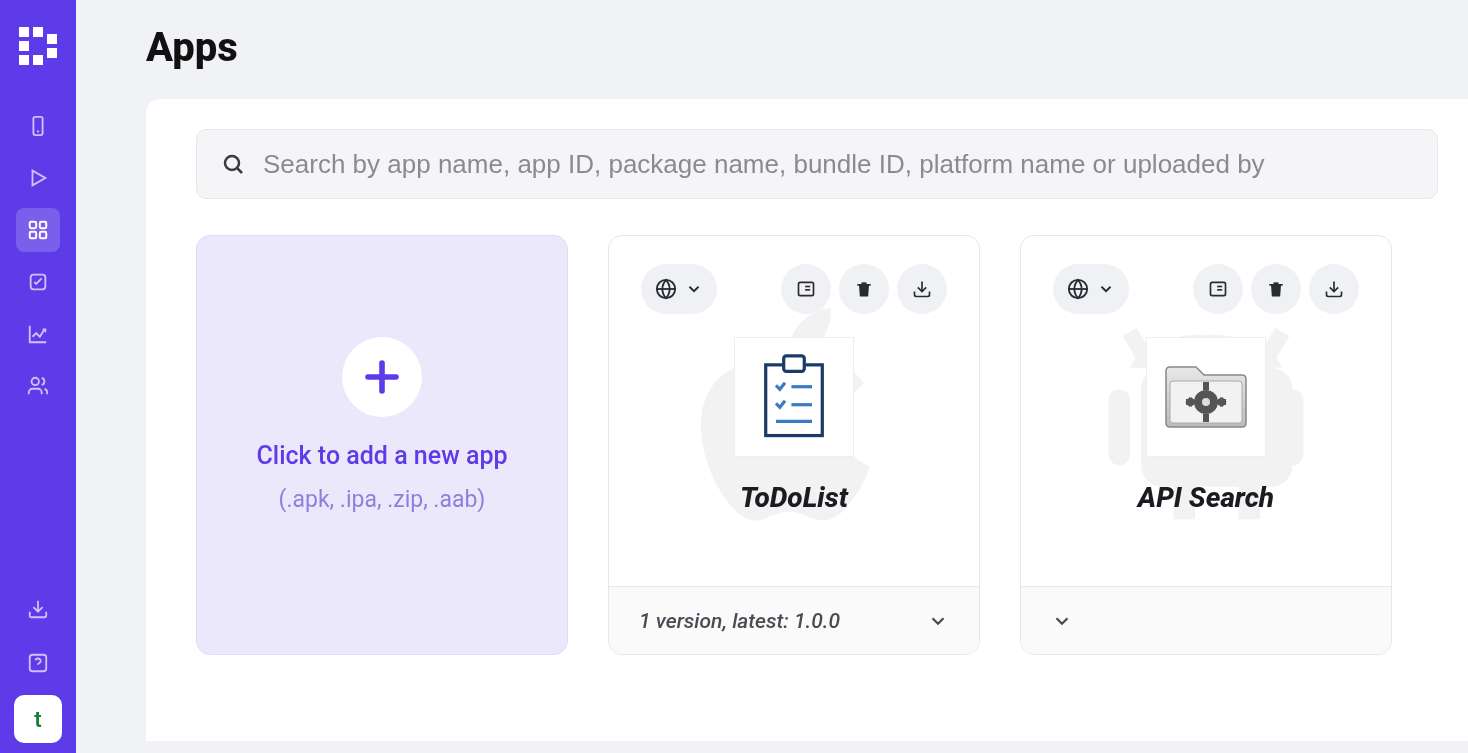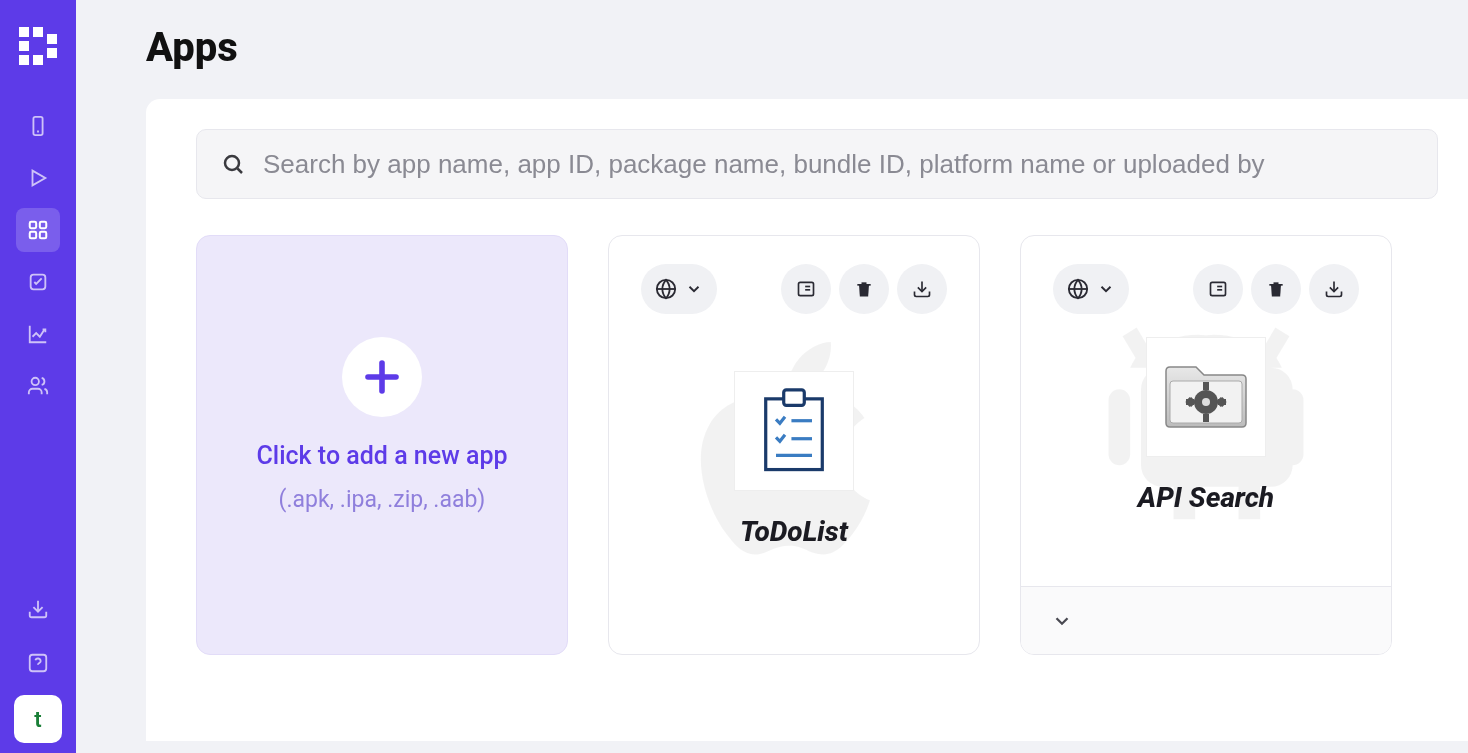--- a/index.html
+++ b/index.html
@@ -450,20 +450,28 @@
                 <rect x="22" y="3" width="16" height="12" rx="2" fill="#fff"></rect>
                 <path d="M16 26l3 3 4-5" stroke="#3a7cc2"></path>
                 <line x1="28" y1="27" x2="44" y2="27" stroke="#3a7cc2"></line>
                 <path d="M16 40l3 3 4-5" stroke="#3a7cc2"></path>
                 <line x1="28" y1="41" x2="44" y2="41" stroke="#3a7cc2"></line>
                 <line x1="16" y1="54" x2="44" y2="54" stroke="#3a7cc2"></line>
               </svg>
             </span>
           </div>
           <div class="app-name">ToDoList</div>
+        </div>
+        <div class="card-footer">
+          <span>1 version, latest: 1.0.0</span>
+          <span>
+            <svg width="22" height="22" viewBox="0 0 24 24" fill="none" stroke="currentColor" stroke-width="2.5">
+                <polyline points="6 9 12 15 18 9"></polyline>
+              </svg>
+          </span>
         </div>
       </div>
 
       <div class="card app-card">
         <div class="card-body">
           <div class="card-actions">
             <div class="action-left">
               <div class="pill">
                 <span>
                   <svg width="22" height="22" viewBox="0 0 24 24" fill="none" stroke="currentColor" stroke-width="2">

